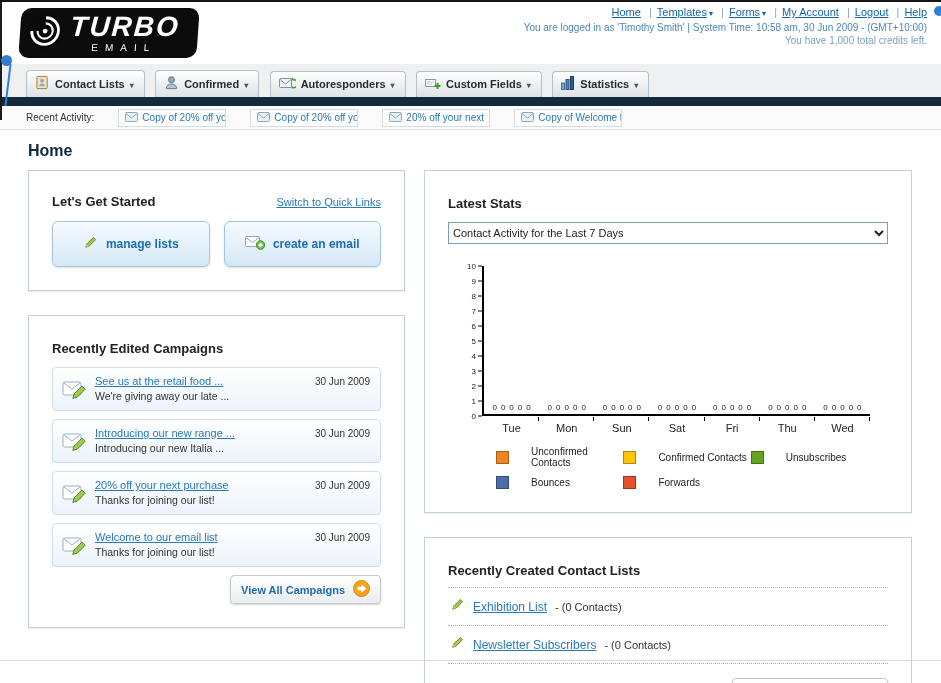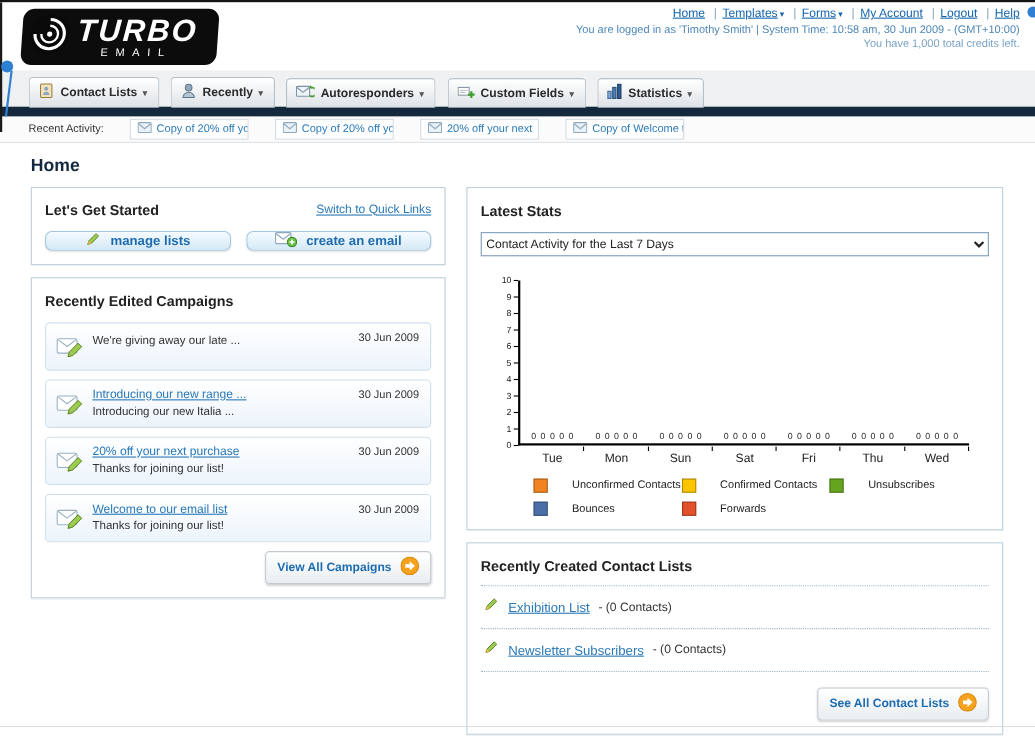--- a/index.html
+++ b/index.html
@@ -50,29 +50,29 @@
   .activity-label { font-size:10px; color:#333; }
   .activity-item { display:flex; align-items:center; gap:4px; background:#fff;
                    border:1px solid #d4dde4; padding:2px 6px; font-size:10px;
                    color:#2a79b8; max-width:108px; white-space:nowrap; overflow:hidden; cursor:pointer; }
 
   
   .page-title { font-size:16px; font-weight:bold; color:#12293d; margin:12px 0 10px 28px; }
   .content { display:flex; gap:19px; padding:0 29px 0 28px; align-items:flex-start; }
   .col-left { width:377px; flex:none; }
   .col-right { flex:1; }
-  .panel { border:1px solid #bed1de; background:#fff; padding:12px; margin-bottom:11px;
+  .panel { border:1px solid #bed1de; background:#fff; padding:23px; margin-bottom:24px;
            box-shadow:0 1px 1px rgba(0,0,0,.06); }
   .panel-title { font-size:13px; font-weight:bold; color:#222; }
 
   
   .gs-head { display:flex; justify-content:space-between; align-items:center; }
   .gs-link { font-size:11px; color:#2a79b8; text-decoration:underline; cursor:pointer; }
   .gs-buttons { display:flex; gap:14px; margin-top:12px; }
-  .gs-btn { flex:1; height:18px; display:flex; align-items:center; justify-content:center; gap:8px;
+  .gs-btn { flex:1; height:46px; display:flex; align-items:center; justify-content:center; gap:8px;
             background:linear-gradient(#f5fbff,#d5e8f6); border:1px solid #a5c6de; border-radius:6px;
             color:#1e6cb0; font-weight:bold; font-size:12px; cursor:pointer;
             box-shadow:0 1px 2px rgba(0,0,0,.12); }
 
   
   .camp-tabbar { display:flex; align-items:center; gap:12px; background:#dcebf7;
                  padding:4px 8px; margin-top:10px; font-size:11px; }
   .show-label { font-size:10px; font-weight:bold; color:#333; }
   .camp-tab { color:#2a79b8; text-decoration:underline; cursor:pointer; }
   .camp-tab.sel { background:#bcd9f0; color:#15578f; font-weight:bold;
@@ -171,21 +171,21 @@
             <path d="M4.5 12 a3 3 0 0 1 6 0 z" fill="#8fa8bb"></path>
           </svg></span>
       <span>Contact Lists</span>
       <span class="caret"></span>
     </span>
     <span class="nav-tab">
       <span><svg width="15" height="15" viewBox="0 0 16 16">
             <circle cx="8" cy="5" r="3.2" fill="#93a9bb" stroke="#5d7689"></circle>
             <path d="M2.5 14.5 a5.5 5 0 0 1 11 0 z" fill="#b6c6d2" stroke="#5d7689"></path>
           </svg></span>
-      <span>Recently</span>
+      <span>Confirmed</span>
       <span class="caret"></span>
     </span>
     <span class="nav-tab">
       <span><svg width="17" height="14" viewBox="0 0 17 14">
             <rect x="0.5" y="2.5" width="12" height="9" rx="1" fill="#eef4f9" stroke="#7d93a5"></rect>
             <path d="M1 3.5 L6.5 8 L12 3.5" fill="none" stroke="#7d93a5"></path>
             <path d="M12.5 11 a4 4 0 1 0 1.2-7.2" fill="none" stroke="#4a9e2f" stroke-width="1.6"></path>
             <path d="M13.2 1.2 l1.8 2.8 -3.2 .5 z" fill="#4a9e2f"></path>
           </svg></span>
       <span>Autoresponders</span>
@@ -278,20 +278,21 @@
       <div class="panel">
         <span class="panel-title">Recently Edited Campaigns</span>
 
         <div class="camp-list">
           <div class="campaign-item">
             <span class="ci-icon"><svg width="26" height="22" viewBox="0 0 26 22">
                   <rect x="1" y="5" width="18" height="13" rx="1.5" fill="#fff" stroke="#9ab0c0"></rect>
                   <path d="M2 6 L10 12 L18 6" fill="none" stroke="#9ab0c0"></path>
                   <path d="M12 17 l8 -8 3.2 3.2 -8 8 -4.4 1.2 z" fill="#9ccc4f" stroke="#567d1e" stroke-width="0.9"></path>
                 </svg></span>
+            <a class="campaign-title">See us at the retail food ...</a>
             <div class="campaign-sub">We're giving away our late ...</div>
             <span class="campaign-date">30 Jun 2009</span>
           </div>
           <div class="campaign-item">
             <span class="ci-icon"><svg width="26" height="22" viewBox="0 0 26 22">
                   <rect x="1" y="5" width="18" height="13" rx="1.5" fill="#fff" stroke="#9ab0c0"></rect>
                   <path d="M2 6 L10 12 L18 6" fill="none" stroke="#9ab0c0"></path>
                   <path d="M12 17 l8 -8 3.2 3.2 -8 8 -4.4 1.2 z" fill="#9ccc4f" stroke="#567d1e" stroke-width="0.9"></path>
                 </svg></span>
             <a class="campaign-title">Introducing our new range ...</a>

